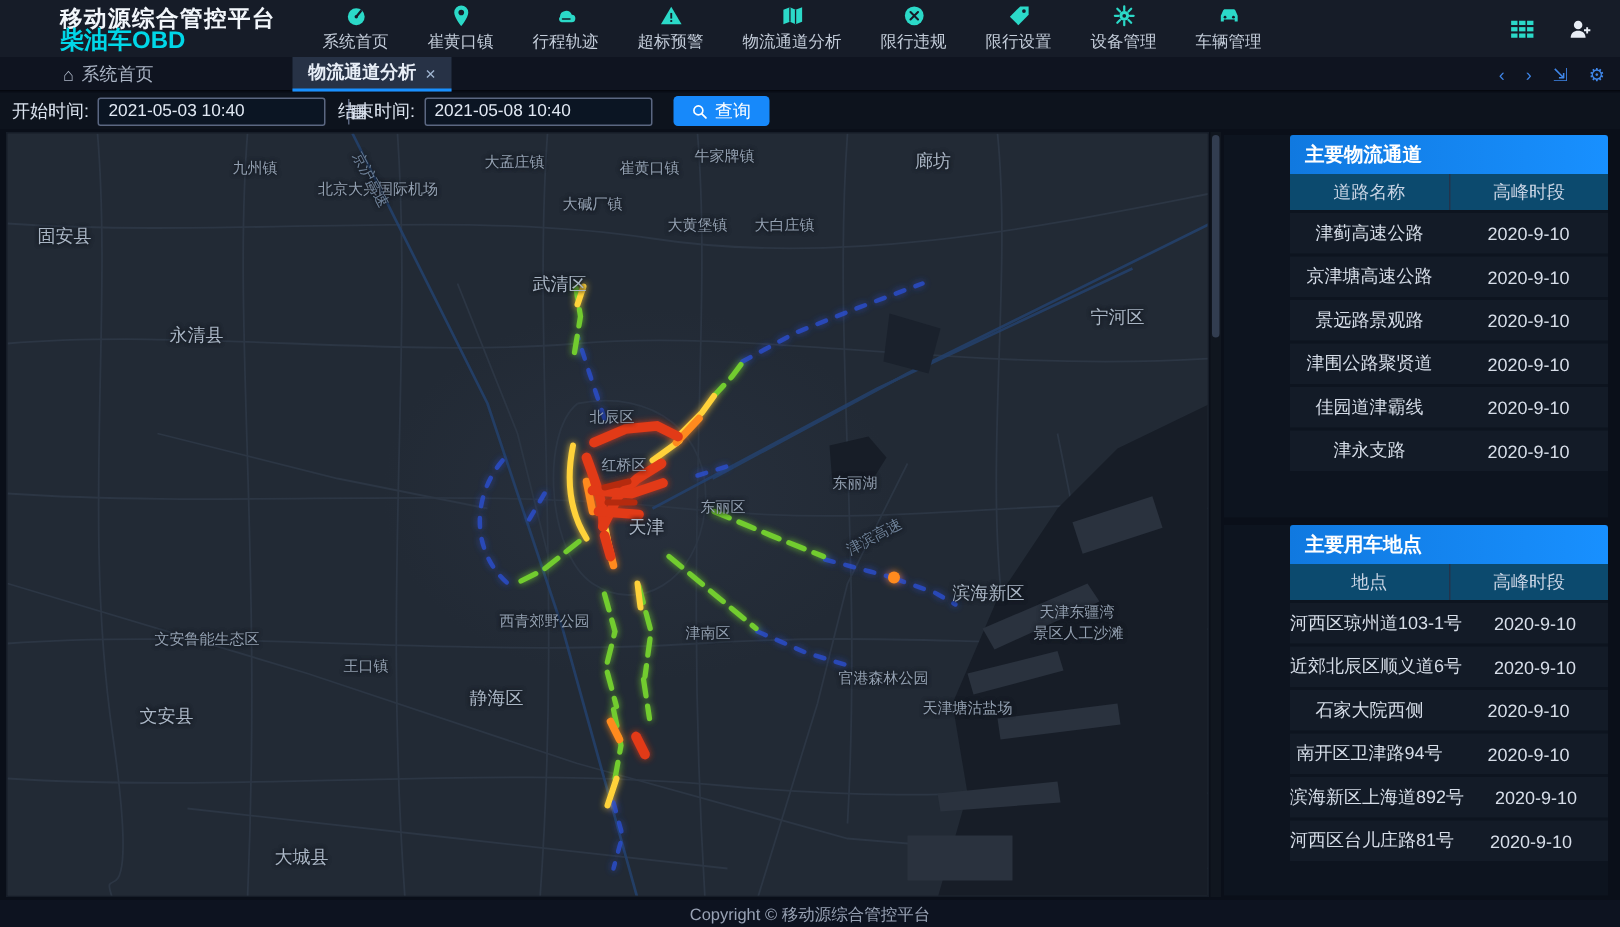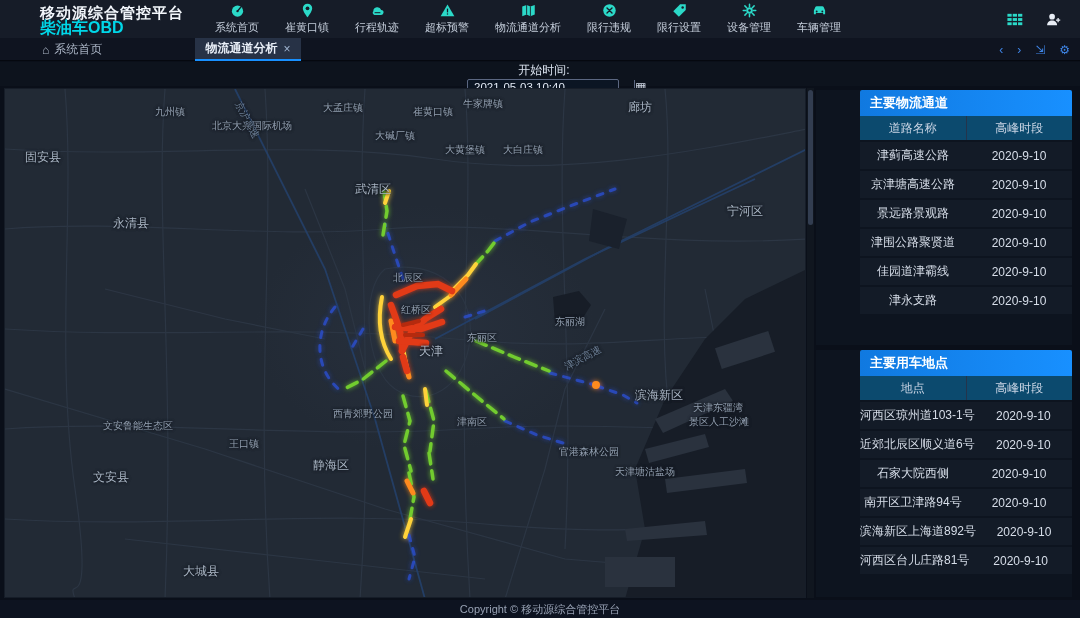--- a/index.html
+++ b/index.html
@@ -22,21 +22,21 @@
   
   .tabbar { left:0; top:38px; width:1080px; height:23px; background:#0f1420; border-bottom:1px solid #05080f; }
   .tab-home { position:absolute; left:42px; top:0; height:23px; display:flex; align-items:center; gap:5px; color:#aab4c4; font-size:12px; cursor:pointer; }
   .tab-home .glyph { font-size:12px; color:#aab4c4; }
   .tab-active { position:absolute; left:195px; top:0; width:106px; height:23px; background:#273246; border-bottom:2px solid #1890ff; display:flex; align-items:center; justify-content:center; gap:6px; color:#e8eef7; font-size:12px; font-weight:bold; cursor:pointer; }
   .tab-close { color:#9fb4d0; font-size:12px; font-weight:normal; cursor:pointer; }
   .tab-tools { position:absolute; right:10px; top:0; height:23px; display:flex; align-items:center; gap:14px; }
   .tab-tools span { color:#3f86e8; font-size:12px; cursor:pointer; line-height:1; }
 
   
-  .filterbar { left:0; top:62px; width:1080px; height:24px; background:#0d131d; display:flex; align-items:center;flex-direction:column; }
+  .filterbar { left:0; top:62px; width:1080px; height:24px; background:#0d131d; display:flex; align-items:center; }
   .f-label { color:#dbe3ef; font-size:12px; margin-left:8px; }
   .date-input { margin-left:6px; width:152px; height:19px; background:#0b1523; border:1px solid #5b6781; border-radius:2px; display:flex; align-items:center; }
   .date-input input { flex:1; background:transparent; border:none; outline:none; color:#e2e9f4; font-size:11.5px; padding:0 6px; font-family:"Liberation Sans","DejaVu Sans",sans-serif; }
   .cal-btn { width:24px; height:100%; border-left:1px solid #5b6781; color:#cfd7e4; font-size:12px; display:flex; align-items:center; justify-content:center; cursor:pointer; }
   .query-btn { margin-left:14px; height:20px; padding:0 12px; background:#1789fa; border:none; border-radius:3px; color:#fff; font-size:12px; display:flex; align-items:center; gap:5px; cursor:pointer; font-family:"Liberation Sans","DejaVu Sans",sans-serif; }
   .query-btn svg { width:11px; height:11px; }
 
   
   .map { left:4px; top:88px; width:802px; height:510px; background:#222a35; overflow:hidden; border:1px solid #161d28; }
   .map svg.base { position:absolute; left:0; top:0; }
@@ -328,21 +328,21 @@
         <path d="M620,440 L700,432 L702,446 L622,452 Z"></path>
         <rect x="600" y="468" width="70" height="30"></rect>
         <rect x="712" y="250" width="56" height="22" transform="rotate(-18 740 261)"></rect>
       </g>
     </g>
 
     <use href="#heat" filter="url(#heatglow)" opacity="0.85"></use>
     <use href="#heat"></use>
   </svg>
 
-  <div class="map-label lg" style="left: 623px; top: 10px;"><span>廊坊</span></div>
+  <div class="map-label lg" style="left: 605px; top: 10px;"><span>廊坊</span></div>
     <div class="map-label" style="left: 176px; top: 30px; margin-left: 31px;"><span>北京大兴国际机场</span></div>
     <div class="map-label" style="left: 150px; top: 16px;"><span>九州镇</span></div>
     <div class="map-label lg" style="left: 20px; top: 60px;"><span>固安县</span></div>
     <div class="map-label lg" style="left: 108px; top: 126px;"><span>永清县</span></div>
     <div class="map-label lg" style="left: 350px; top: 92px;"><span>武清区</span></div>
     <div class="map-label" style="left: 318px; top: 12px;"><span>大孟庄镇</span></div>
     <div class="map-label" style="left: 408px; top: 16px;"><span>崔黄口镇</span></div>
     <div class="map-label" style="left: 458px; top: 8px;"><span>牛家牌镇</span></div>
     <div class="map-label" style="left: 370px; top: 40px;"><span>大碱厂镇</span></div>
     <div class="map-label" style="left: 440px; top: 54px;"><span>大黄堡镇</span></div>

